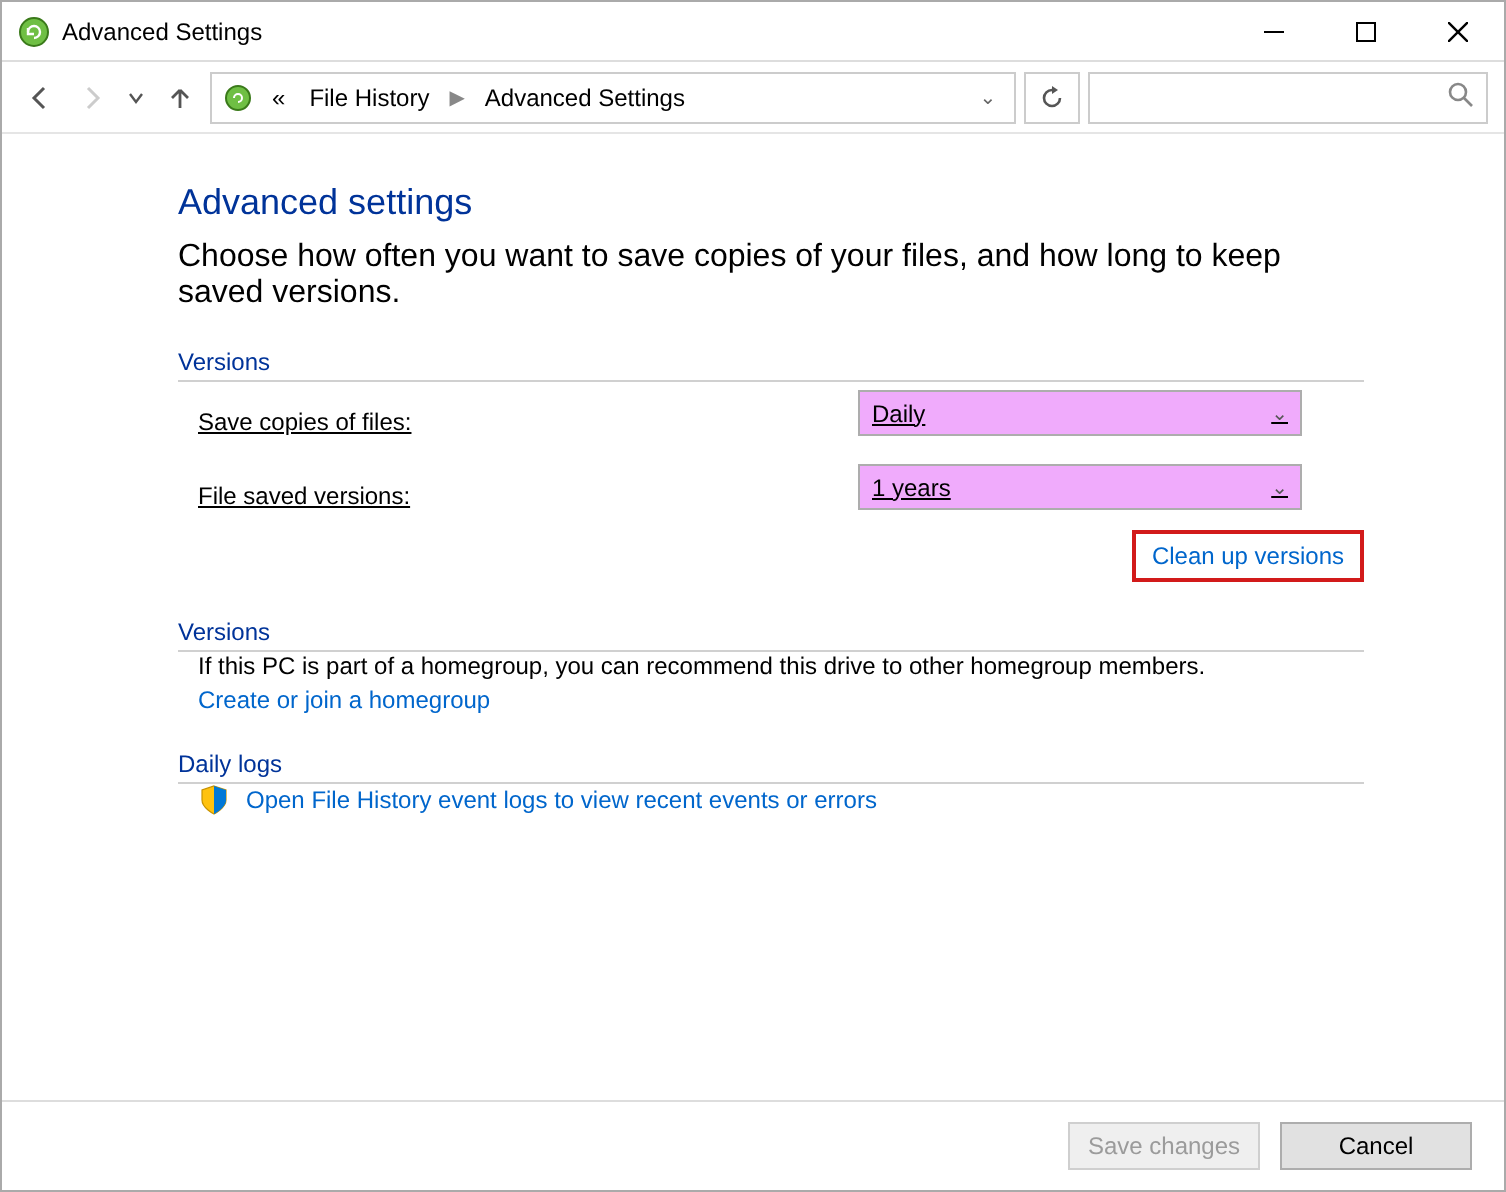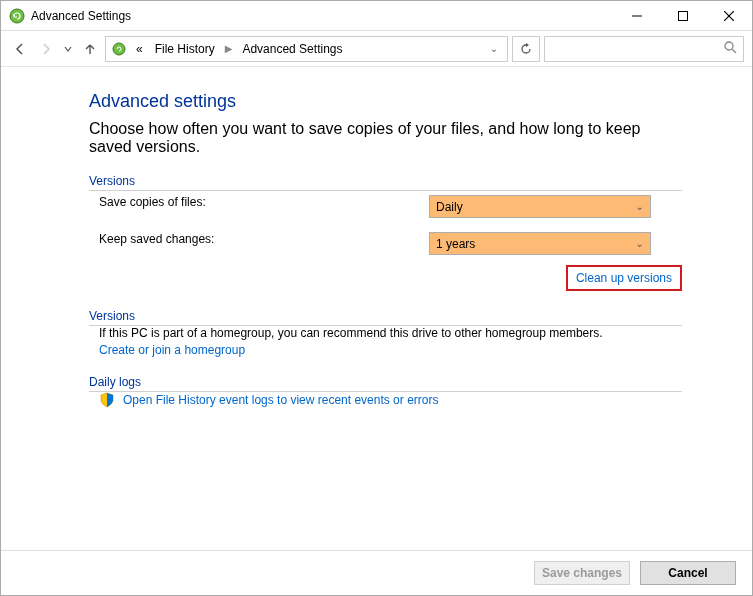--- a/index.html
+++ b/index.html
@@ -108,30 +108,31 @@
   .section-header {
     color: #003399;
     font-size: 12px;
     border-bottom: 1px solid #d0d0d0;
     padding-bottom: 2px;
     margin-bottom: 0;
     margin-top: 18px;
   }
   .row {
     display: flex;
-    align-items: flex-start;
+    align-items: flex-end;
     padding: 4px 0 4px 10px;
     margin-bottom: 6px;
+    text-decoration: underline;
   }
   .row .label { width: 330px; font-size: 12px; }
   .dropdown {
     flex: 1;
     height: 23px;
     border: 1px solid #adadad;
-    background: #fdba74;
+    background: #f0abfc;
     display: flex;
     align-items: center;
     padding: 0 6px;
     font-size: 12px;
     justify-content: space-between;
     max-width: 222px;
   }
   .dropdown .dd-arrow { font-size: 10px; color: #555; }
   .link { color: #0066cc; cursor: pointer; }
   .cleanup-row {
@@ -160,21 +161,20 @@
     gap: 10px;
   }
   .btn {
     min-width: 96px;
     height: 24px;
     border: 1px solid #adadad;
     background: #e1e1e1;
     font-size: 12px;
     display: inline-flex; align-items: center; justify-content: center;
     cursor: pointer;
-    font-weight: bold;
   }
   .btn.disabled {
     color: #9b9b9b;
     border-color: #cfcfcf;
     background: #efefef;
     cursor: default;
   }
 </style>
 </head>
 <body>
@@ -265,21 +265,21 @@
 
   <div class="section-header">Versions</div>
   <div class="row">
     <div class="label">Save copies of files:</div>
     <div class="dropdown">
       <span>Daily</span>
       <span class="dd-arrow">⌄</span>
     </div>
   </div>
   <div class="row">
-    <div class="label">Keep saved changes:</div>
+    <div class="label">File saved versions:</div>
     <div class="dropdown">
       <span>1 years</span>
       <span class="dd-arrow">⌄</span>
     </div>
   </div>
   <div class="cleanup-row">
     <div class="cleanup-box">
       <span class="link">Clean up versions</span>
     </div>
   </div>

